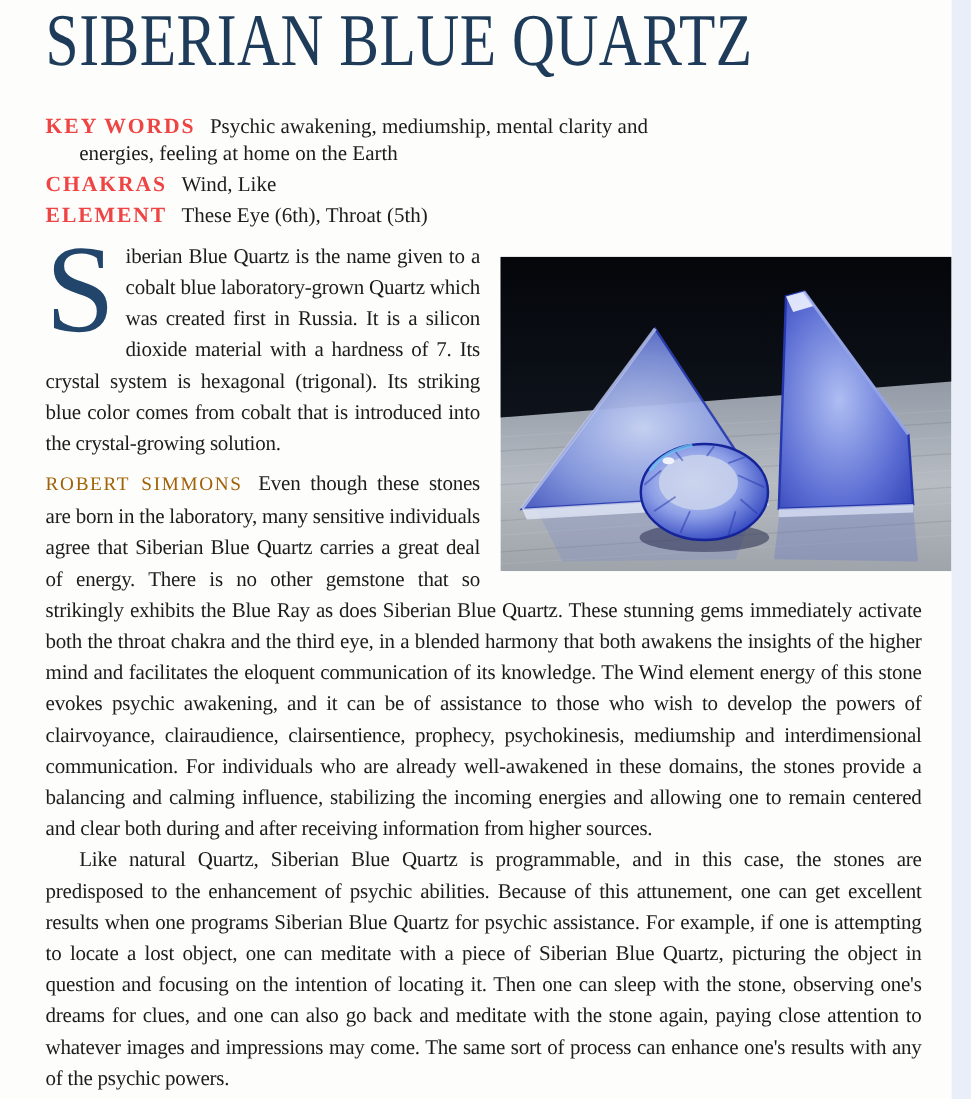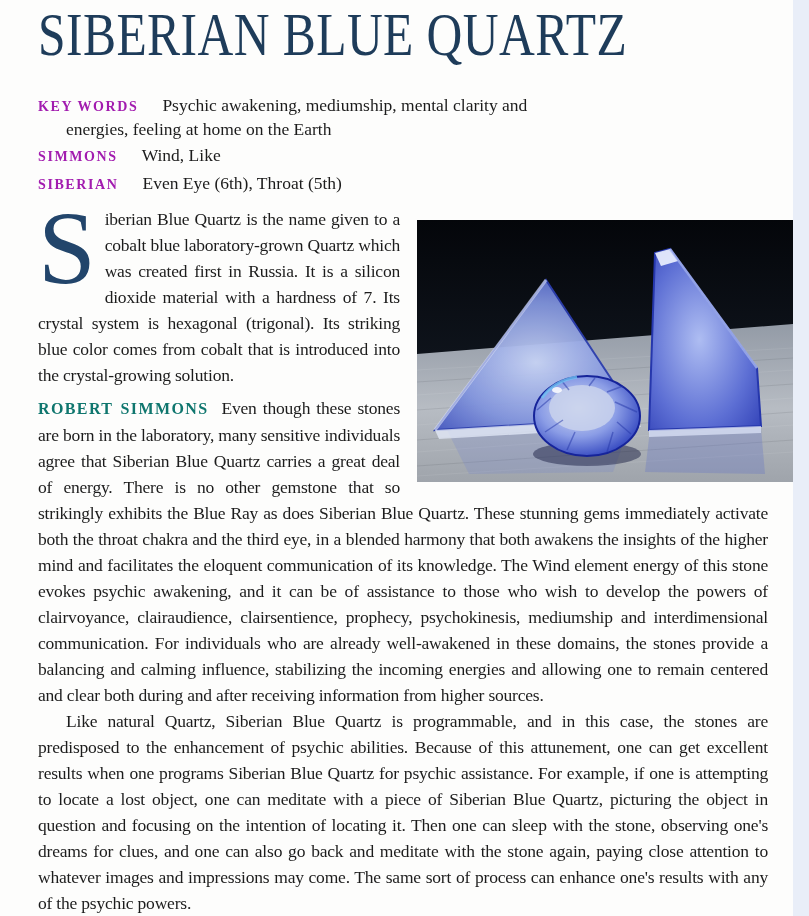--- a/index.html
+++ b/index.html
@@ -40,46 +40,46 @@
   }
   .meta-row {
     margin: 0 0 4px 0;
     padding-left: 28px;
     text-indent: -28px;
     line-height: 22px;
     max-width: 520px;
   }
   .meta-label {
     font-weight: 700;
-    font-size: 14px;
+    font-size: 18px;
     letter-spacing: 1.6px;
-    color: #a21caf;
-    margin-right: 24px;
+    color: #ef4444;
+    margin-right: 12px;
   }
   
   .body-copy {
     margin-top: 10px;
     font-size: 17.5px;
     line-height: 26px;
     letter-spacing: -0.2px;
     text-align: justify;
     color: #1c1c1c;
   }
   .para { margin: 0; }
   .dropcap {
     float: left;
     font-size: 104px;
     line-height: 78px;
     color: #22456b;
     margin: 3px 9px 0 0;
   }
   .para-simmons { margin-top: 7px; }
   .simmons-label {
-    color: #0f766e;
-    font-weight: 700;
+    color: #a16207;
+    font-weight: 400;
     font-size: 16px;
     letter-spacing: 1.4px;
     padding-right: 13px;
   }
   .para-indent { text-indent: 28px; }
   
   .photo {
     float: right;
     width: 376px; height: 262px;
     margin: 14px -25px 10px 17px;
@@ -89,22 +89,22 @@
 </style>
 </head>
 <body>
 
 <div class="page">
 
   <h1 class="title">SIBERIAN BLUE QUARTZ</h1>
 
   <div class="meta">
     <p class="meta-row"><span class="meta-label">KEY WORDS</span><span>Psychic awakening, mediumship,  mental clarity and energies, feeling at home on the Earth</span></p>
-    <p class="meta-row"><span class="meta-label">SIMMONS</span><span>Wind, Like</span></p>
-    <p class="meta-row"><span class="meta-label">SIBERIAN</span><span>Even Eye (6th), Throat (5th)</span></p>
+    <p class="meta-row"><span class="meta-label">CHAKRAS</span><span>Wind, Like</span></p>
+    <p class="meta-row"><span class="meta-label">ELEMENT</span><span>These Eye (6th), Throat (5th)</span></p>
   </div>
 
   <div class="body-copy">
 
     <figure class="photo">
       <svg viewBox="0 0 376 262" width="376" height="262" role="img">
         <defs>
           <linearGradient id="gMetal" x1="0" y1="0" x2="0" y2="1">
             <stop offset="0" stop-color="#4e5560"></stop>
             <stop offset="0.35" stop-color="#8e96a2"></stop>

